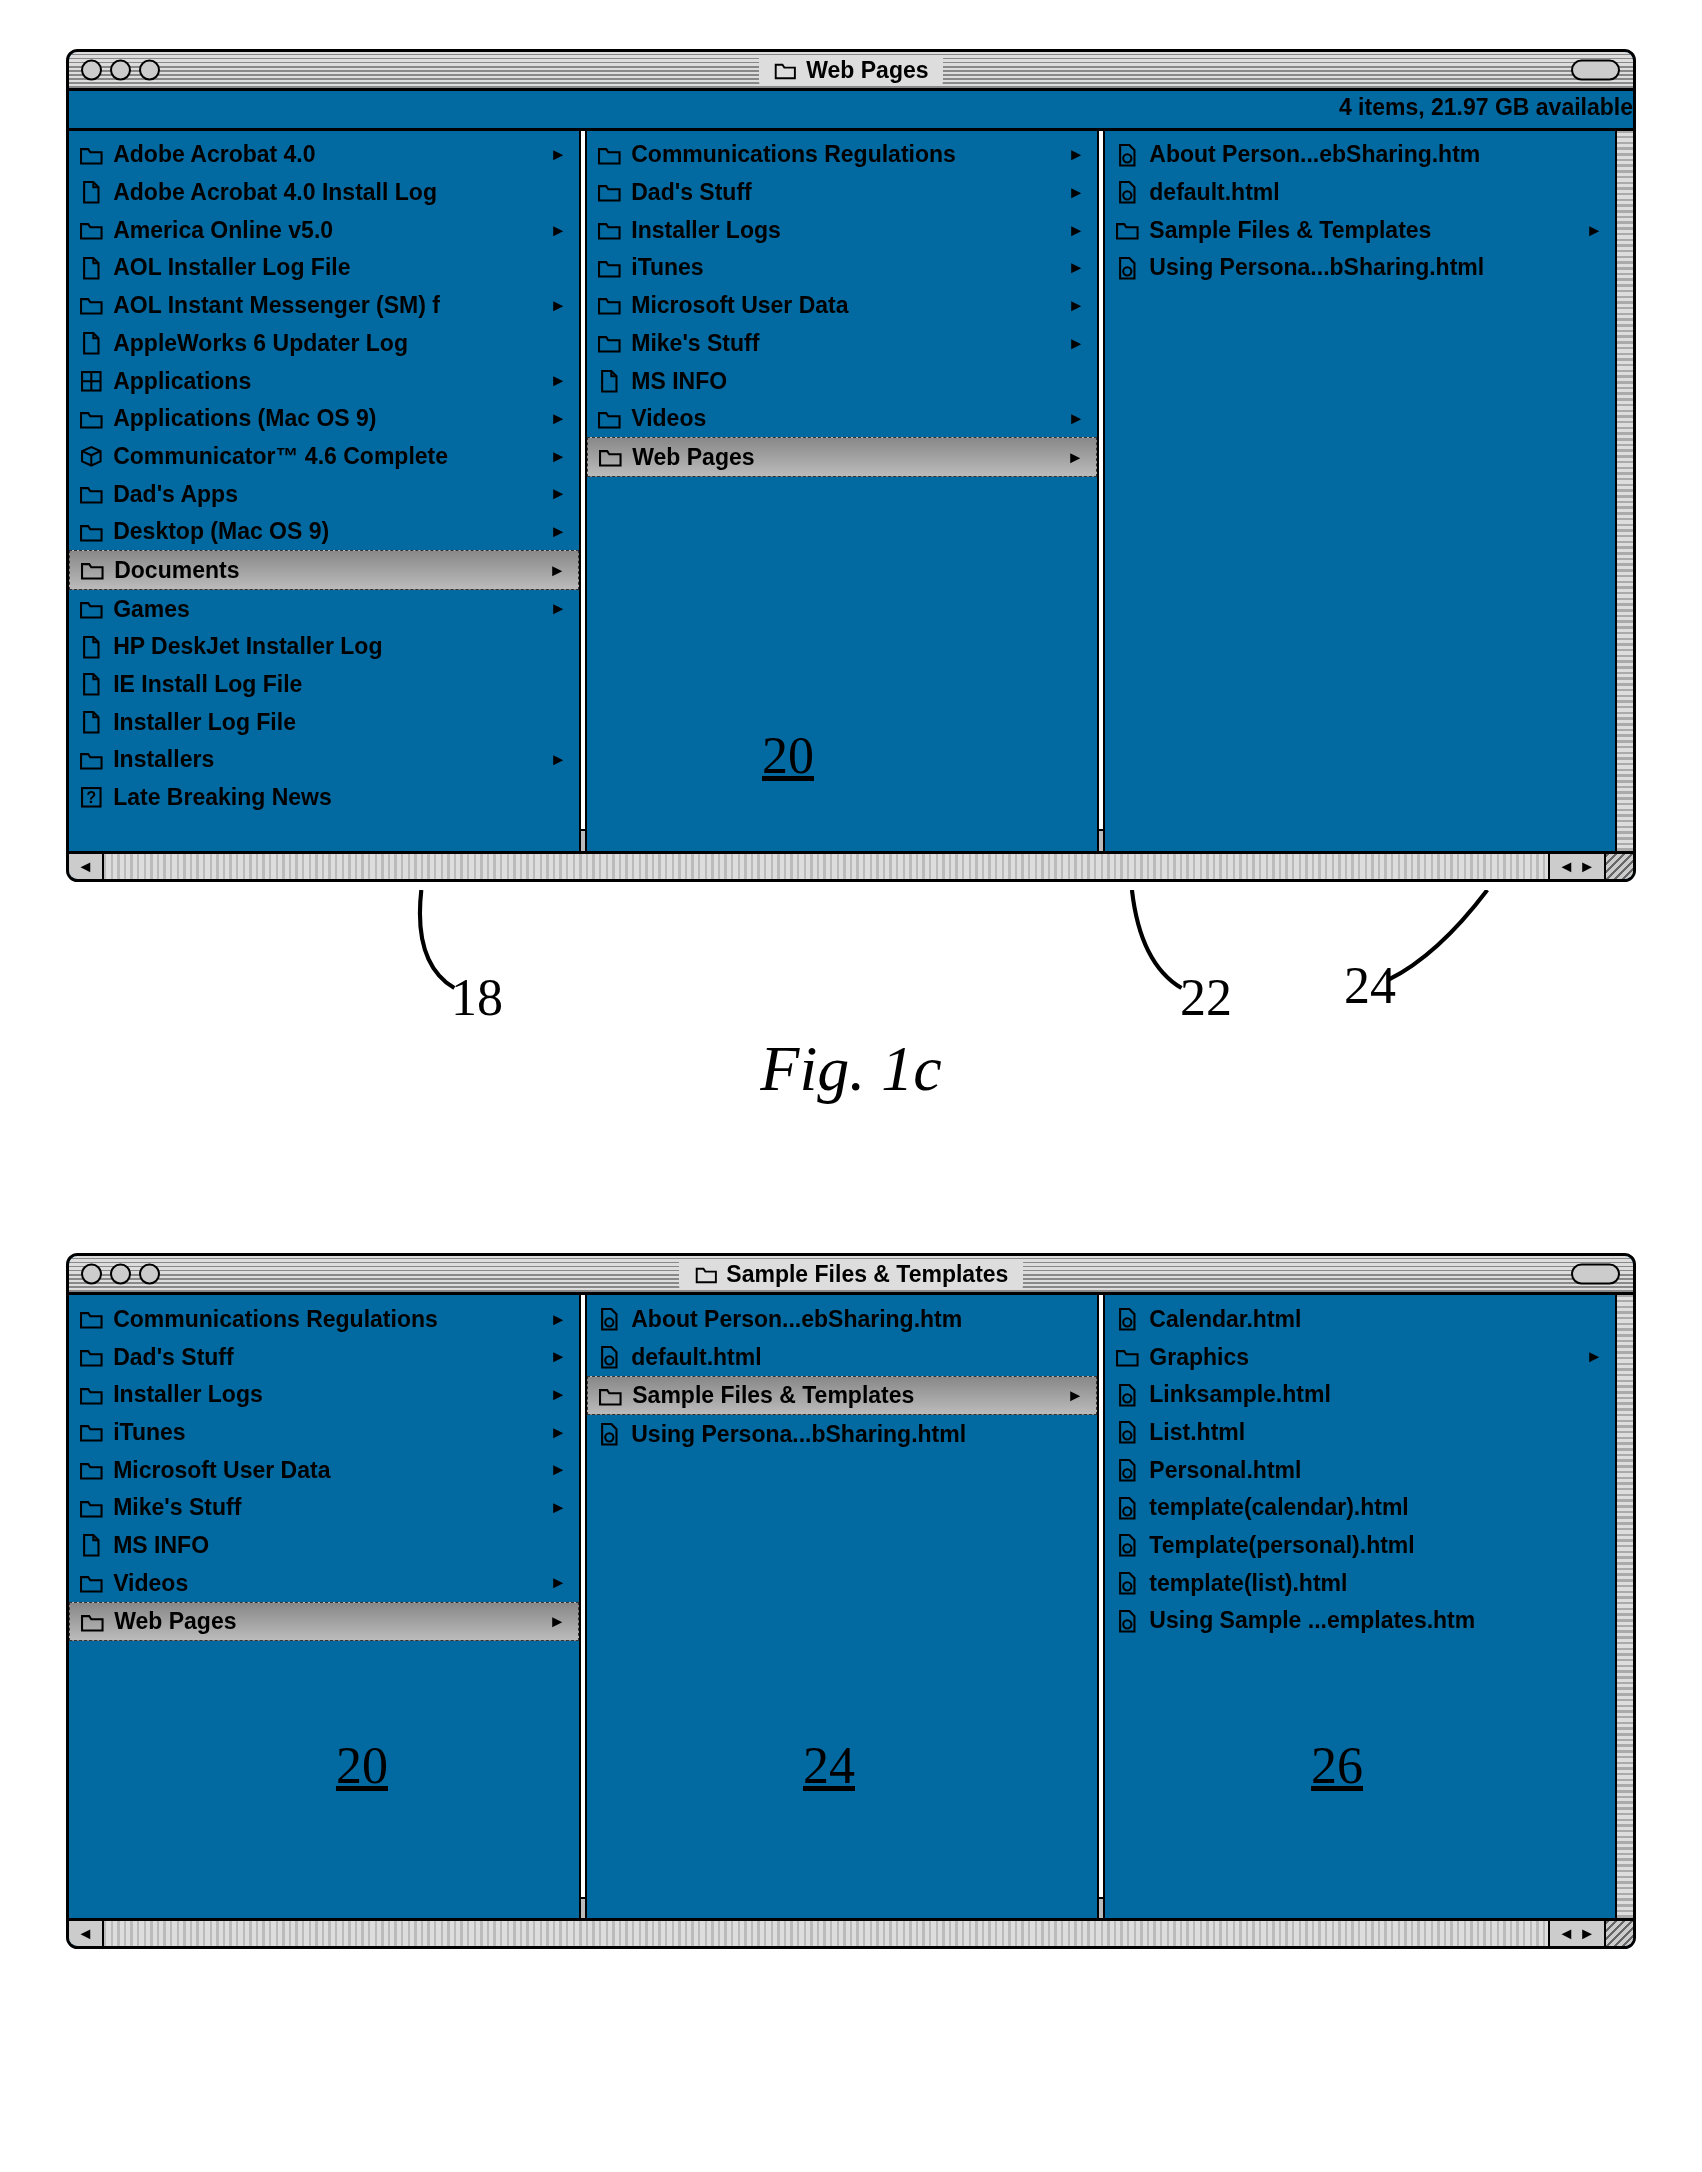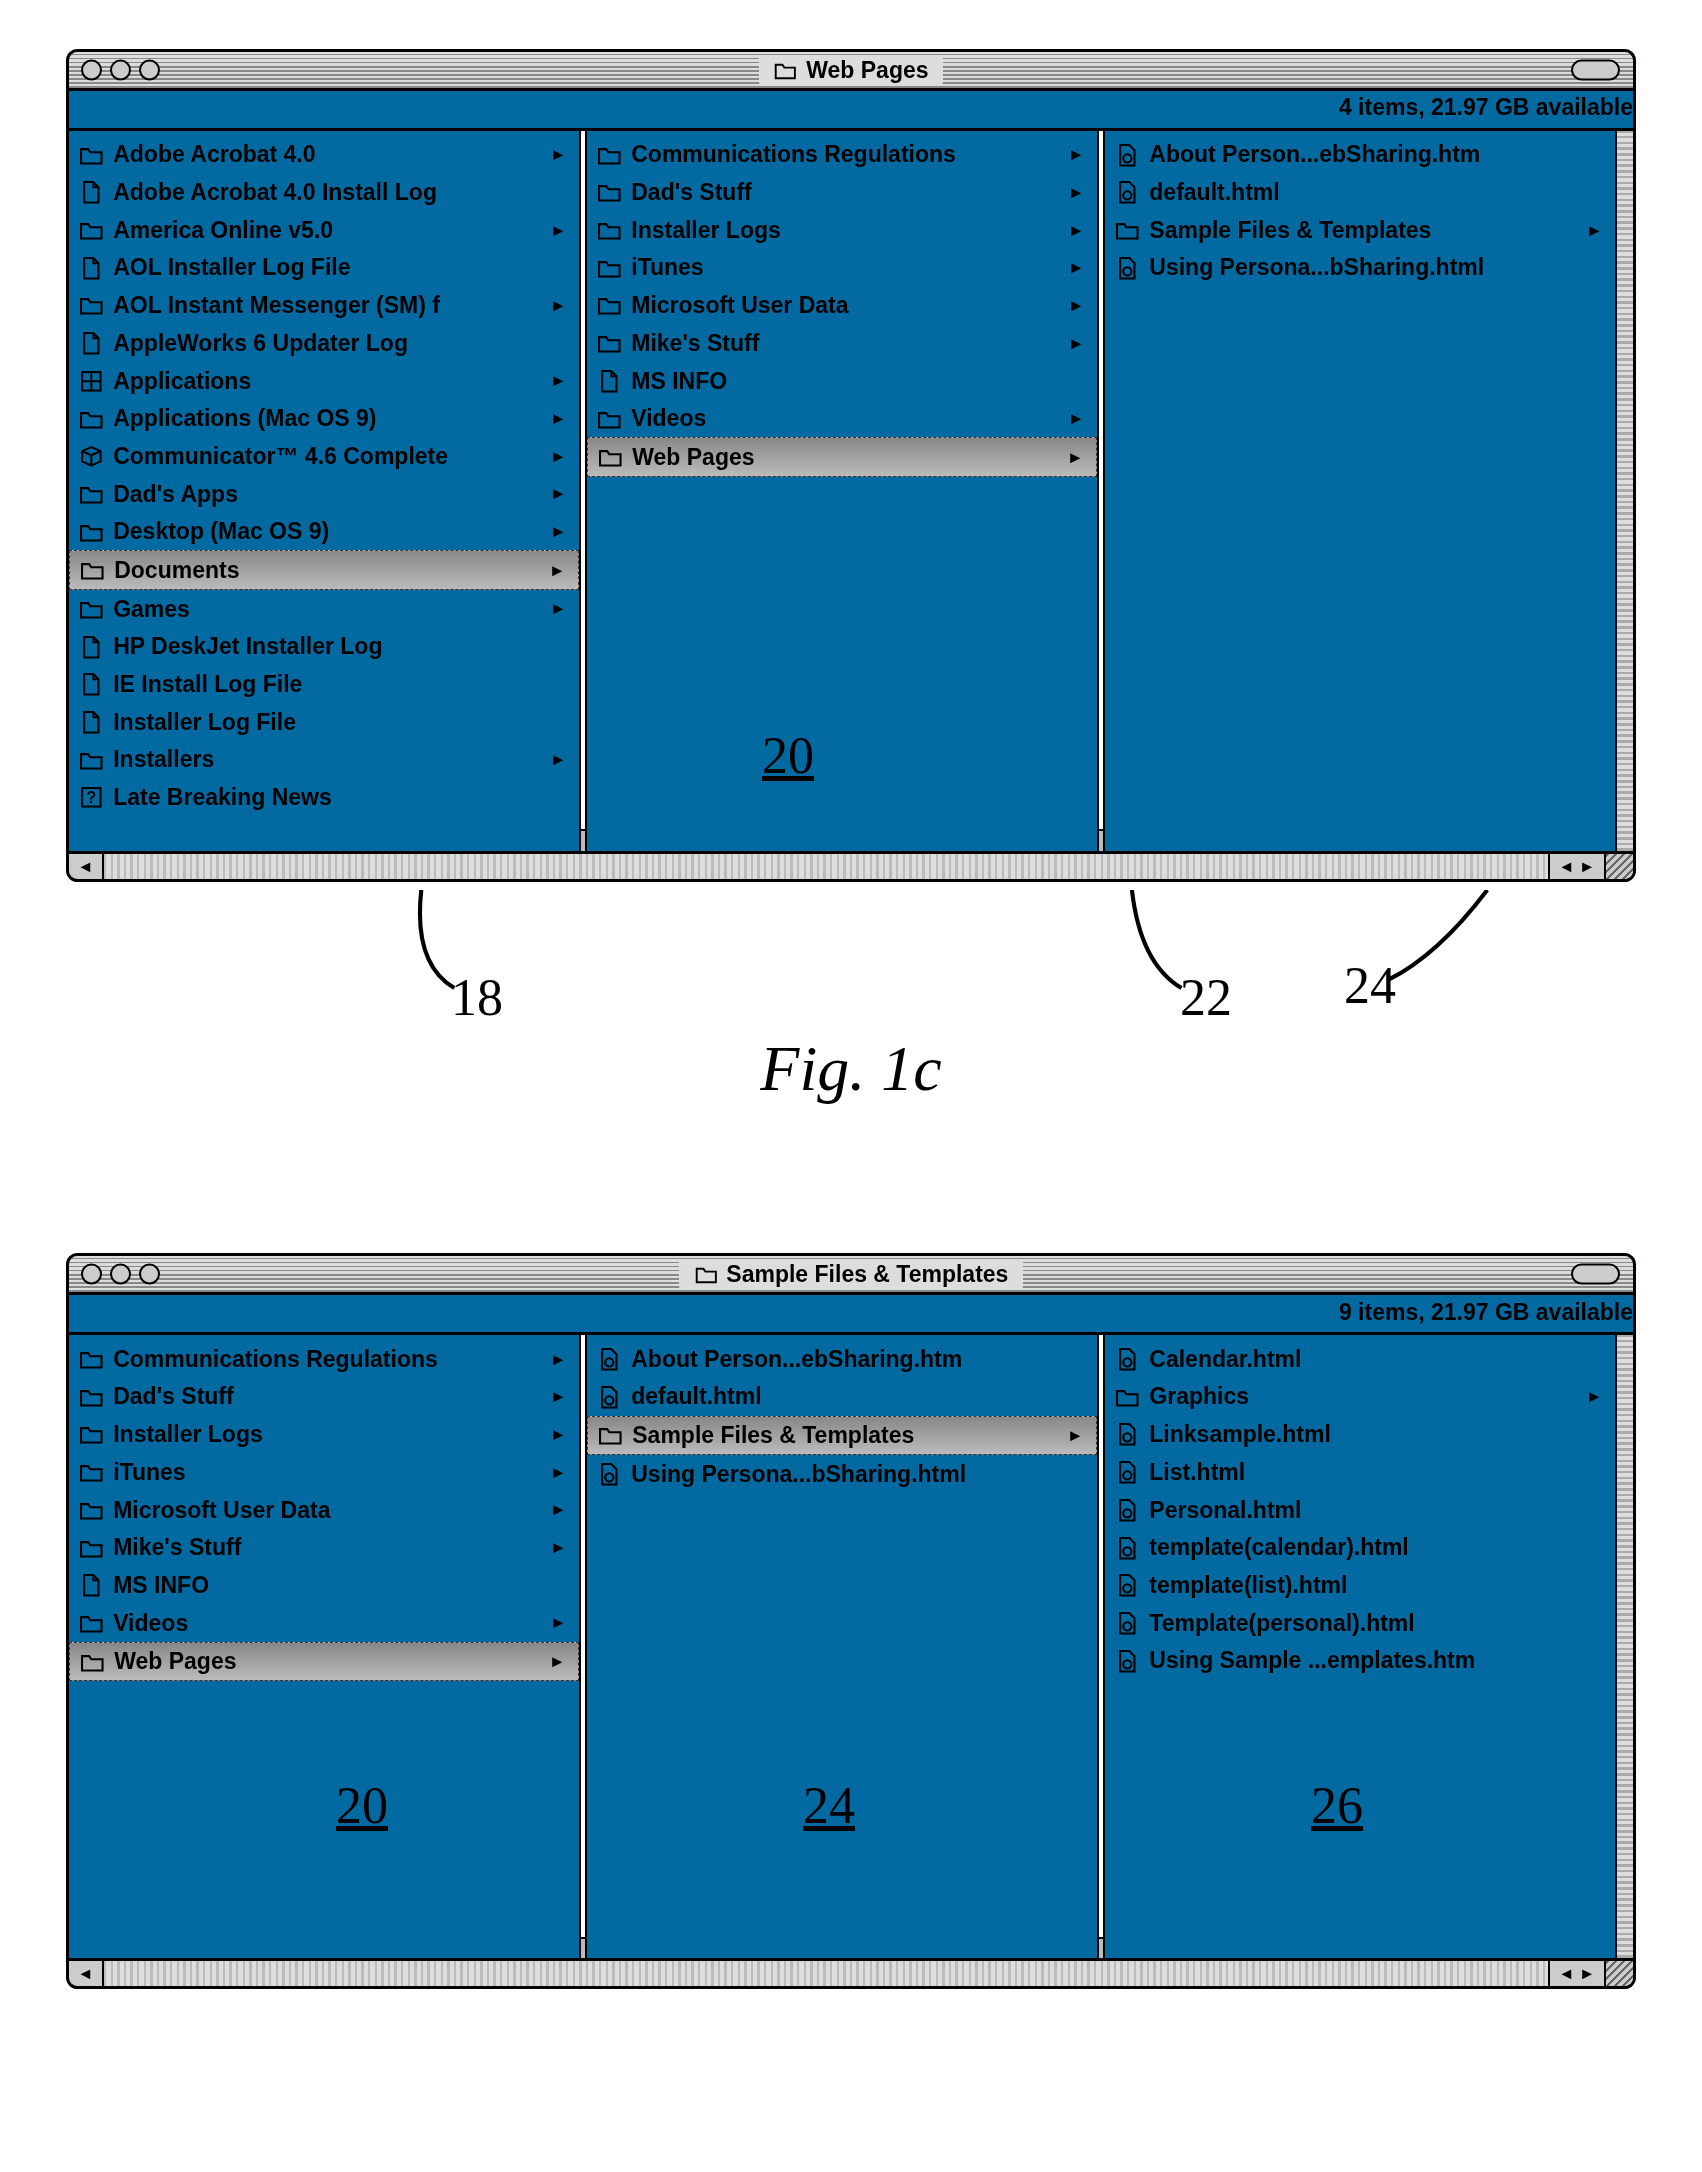--- a/index.html
+++ b/index.html
@@ -451,21 +451,20 @@
       <div class="title-center">
         <span class="icon ticon">
           <svg viewBox="0 0 24 24">
               <path fill="none" stroke="#000" stroke-width="2" d="M2 6h7l2 3h11v11H2z"></path>
             </svg>
         </span>
         <span>Sample Files &amp; Templates</span>
       </div>
       <div class="pill"></div>
     </div>
-    <div class="statusbar">9 items, 21.97 GB available</div>
     <div class="columns short">
       <div class="col">
           <div class="item">
             <span class="icon"><svg viewBox="0 0 24 24">
                 <path fill="none" stroke="#000" stroke-width="2" d="M2 6h7l2 3h11v11H2z"></path>
               </svg></span>
             <span>Communications Regulations</span>
             <span class="arrow">▸</span>
           </div>
           <div class="item">
@@ -598,28 +597,28 @@
                 <path fill="none" stroke="#000" stroke-width="2" d="M5 2h9l5 5v15H5z"></path>
                 <circle cx="12" cy="15" r="4" fill="none" stroke="#000" stroke-width="2"></circle>
               </svg></span>
             <span>template(calendar).html</span>
           </div>
           <div class="item">
             <span class="icon"><svg viewBox="0 0 24 24">
                 <path fill="none" stroke="#000" stroke-width="2" d="M5 2h9l5 5v15H5z"></path>
                 <circle cx="12" cy="15" r="4" fill="none" stroke="#000" stroke-width="2"></circle>
               </svg></span>
+            <span>Template(personal).html</span>
+          </div>
+          <div class="item">
+            <span class="icon"><svg viewBox="0 0 24 24">
+                <path fill="none" stroke="#000" stroke-width="2" d="M5 2h9l5 5v15H5z"></path>
+                <circle cx="12" cy="15" r="4" fill="none" stroke="#000" stroke-width="2"></circle>
+              </svg></span>
             <span>template(list).html</span>
-          </div>
-          <div class="item">
-            <span class="icon"><svg viewBox="0 0 24 24">
-                <path fill="none" stroke="#000" stroke-width="2" d="M5 2h9l5 5v15H5z"></path>
-                <circle cx="12" cy="15" r="4" fill="none" stroke="#000" stroke-width="2"></circle>
-              </svg></span>
-            <span>Template(personal).html</span>
           </div>
           <div class="item">
             <span class="icon"><svg viewBox="0 0 24 24">
                 <path fill="none" stroke="#000" stroke-width="2" d="M5 2h9l5 5v15H5z"></path>
                 <circle cx="12" cy="15" r="4" fill="none" stroke="#000" stroke-width="2"></circle>
               </svg></span>
             <span>Using Sample ...emplates.htm</span>
           </div>
         </div>
       <div class="scroll-edge"></div>

